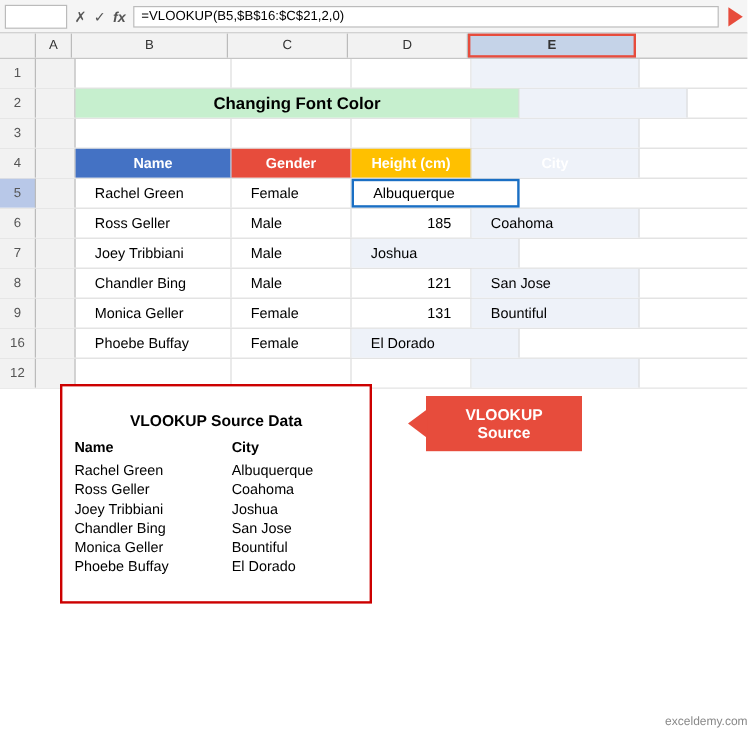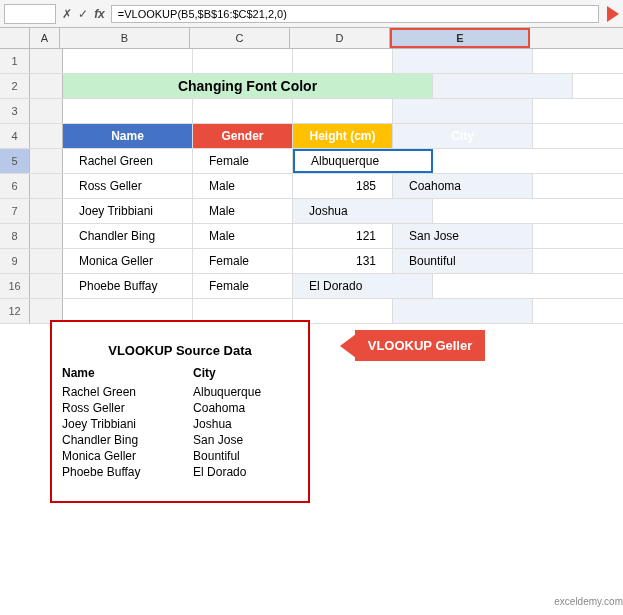--- a/index.html
+++ b/index.html
@@ -428,15 +428,15 @@
   <div class="vlookup-data-row">
     <div class="vlookup-name-val">Monica Geller</div>
     <div class="vlookup-city-val">Bountiful</div>
   </div>
   <div class="vlookup-data-row">
     <div class="vlookup-name-val">Phoebe Buffay</div>
     <div class="vlookup-city-val">El Dorado</div>
   </div>
 </div>
 
-<div class="vlookup-callout">VLOOKUP Geller</div>
+<div class="vlookup-callout">VLOOKUP Source</div>
 
 <div class="watermark">exceldemy.com</div>
 
 </body></html>

